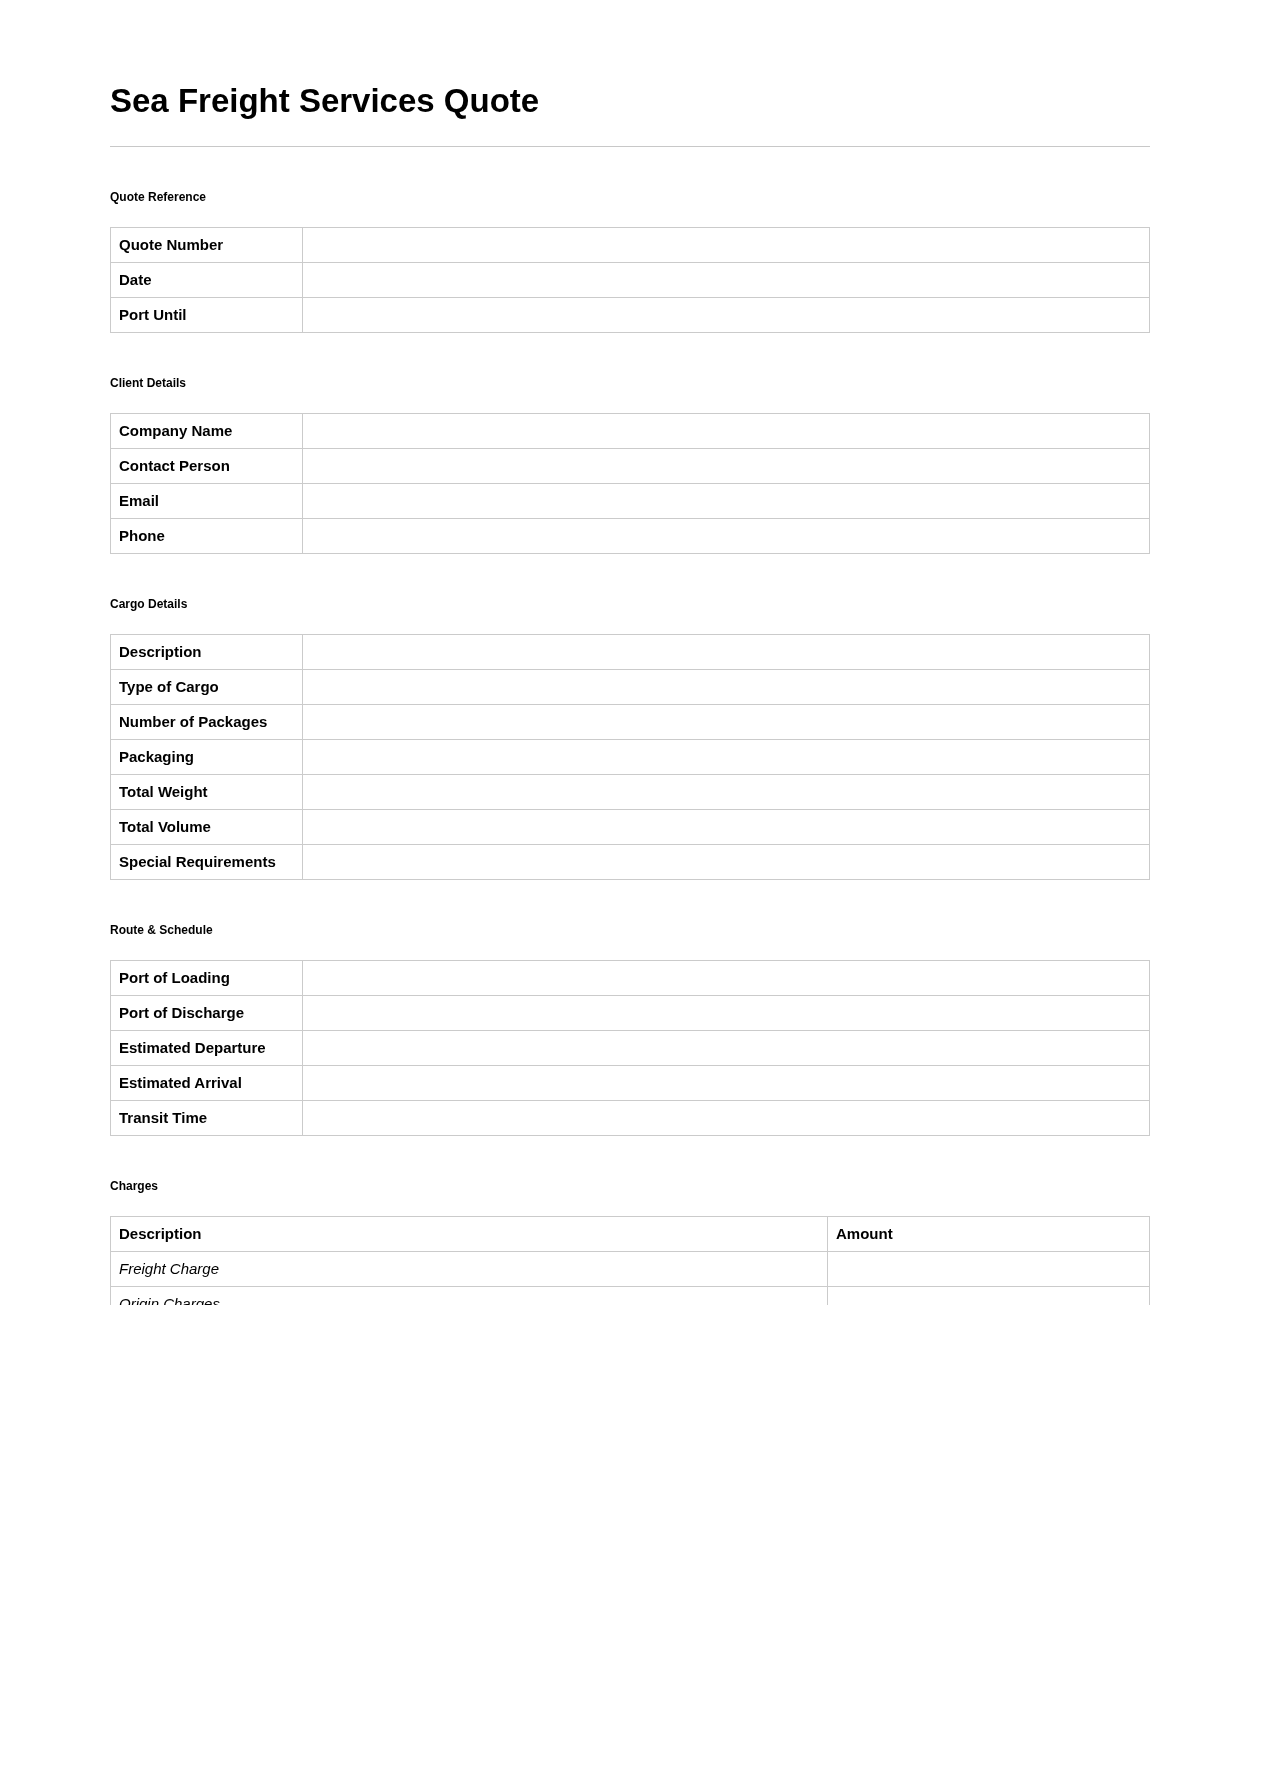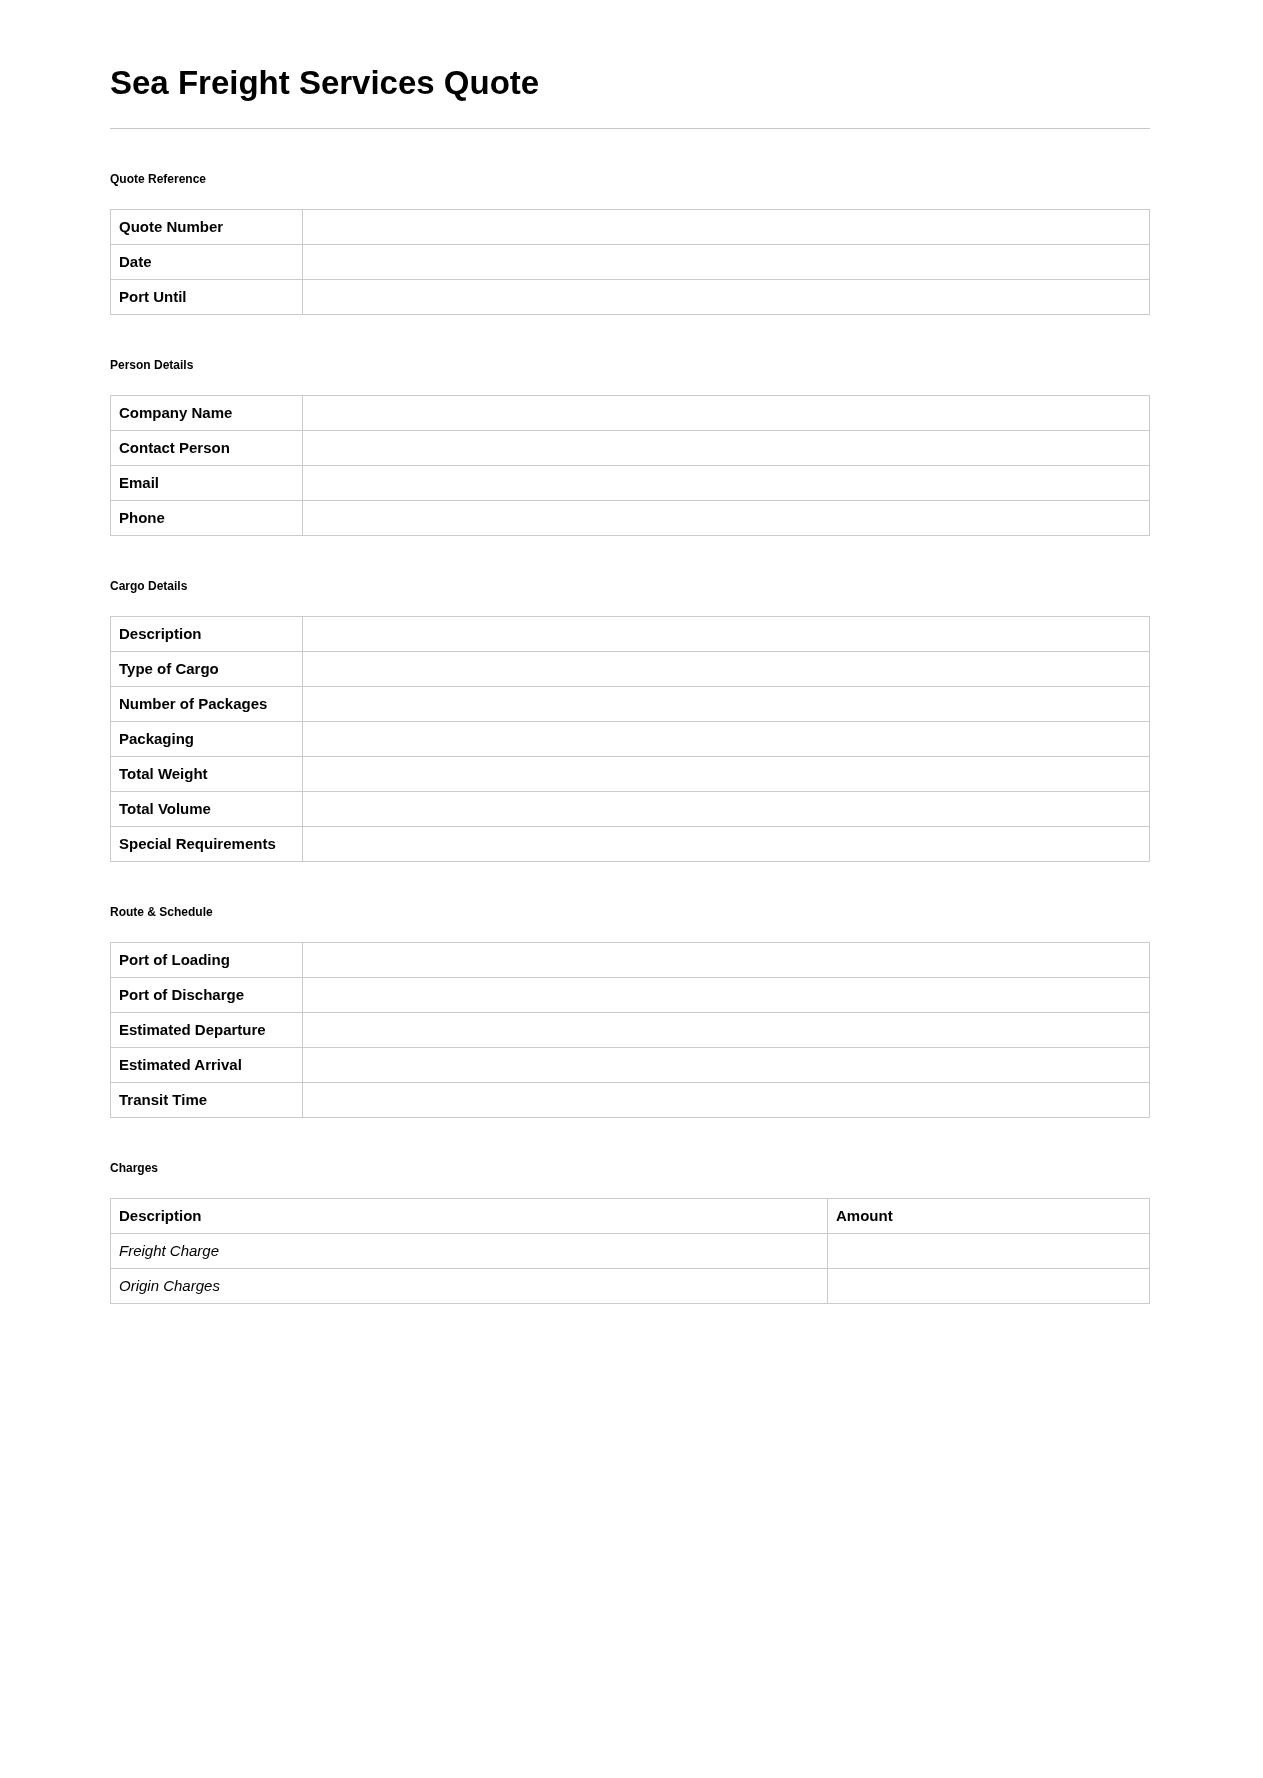--- a/index.html
+++ b/index.html
@@ -10,21 +10,21 @@
     color: #000000;
     font-family: "Liberation Sans", sans-serif;
     overflow: hidden;
   }
   * { box-sizing: border-box; }
   .clip {
     height: 1305px;
     overflow: hidden;
   }
   .doc {
-    padding: 64px 113px 0 110px; 
+    padding: 82px 113px 0 110px; 
   }
   h1 {
     font-size: 33px;
     line-height: 38px;
     font-weight: 700;
     margin: 0 0 26px 0;
   }
   hr.rule {
     border: none;
     border-top: 1px solid #c8c8c8;
@@ -83,21 +83,21 @@
           </tr>
           <tr>
             <td class="label">Port Until</td>
             <td class="value"></td>
           </tr>
         </tbody>
       </table>
     </section>
 
     <section>
-      <h2>Person Details</h2>
+      <h2>Client Details</h2>
       <table class="kv">
         <tbody>
           <tr>
             <td class="label">Company Name</td>
             <td class="value"></td>
           </tr>
           <tr>
             <td class="label">Contact Person</td>
             <td class="value"></td>
           </tr>

